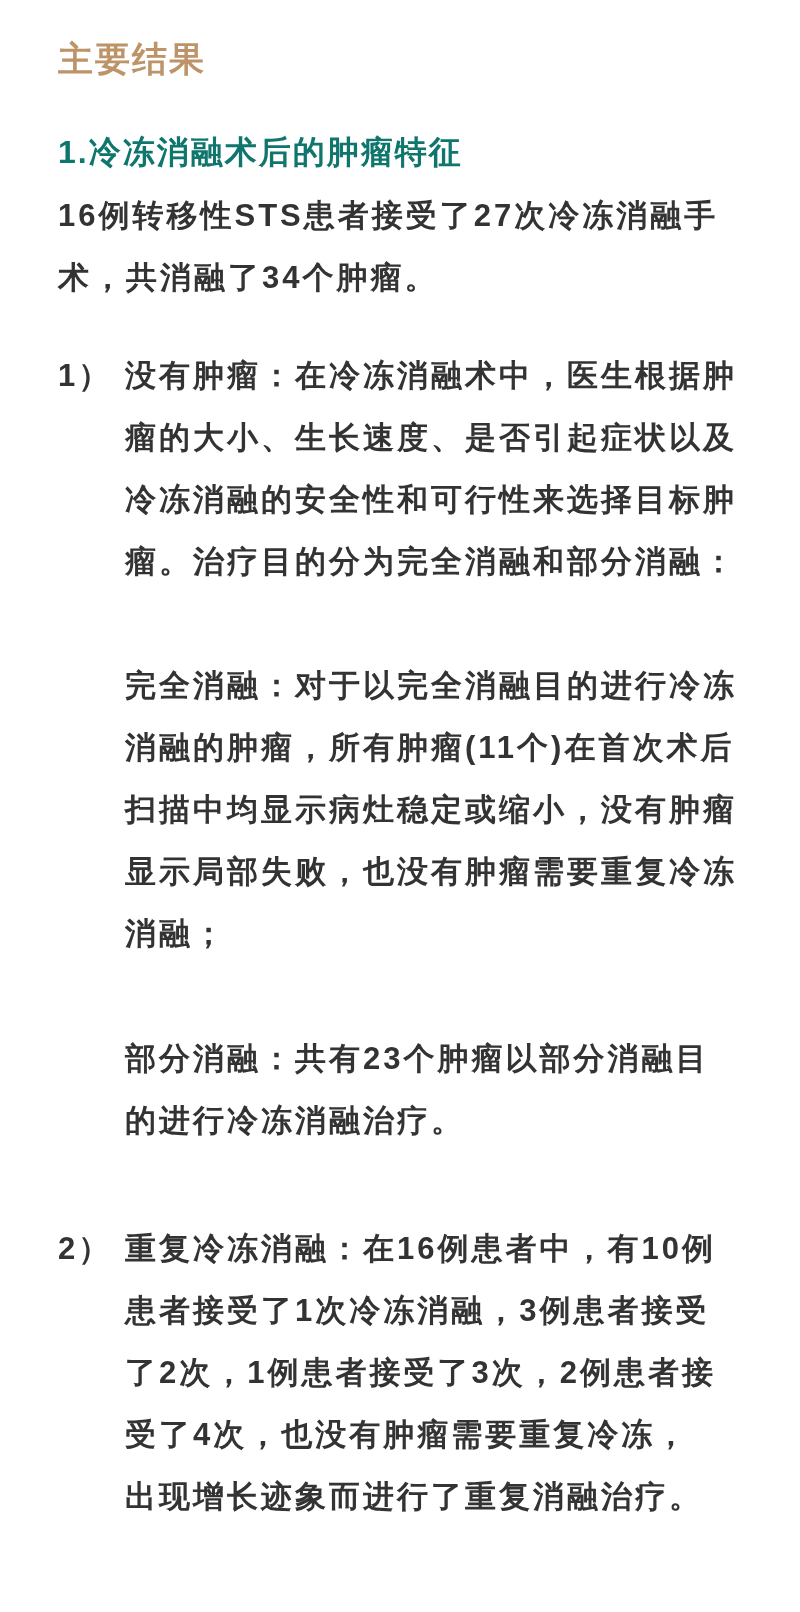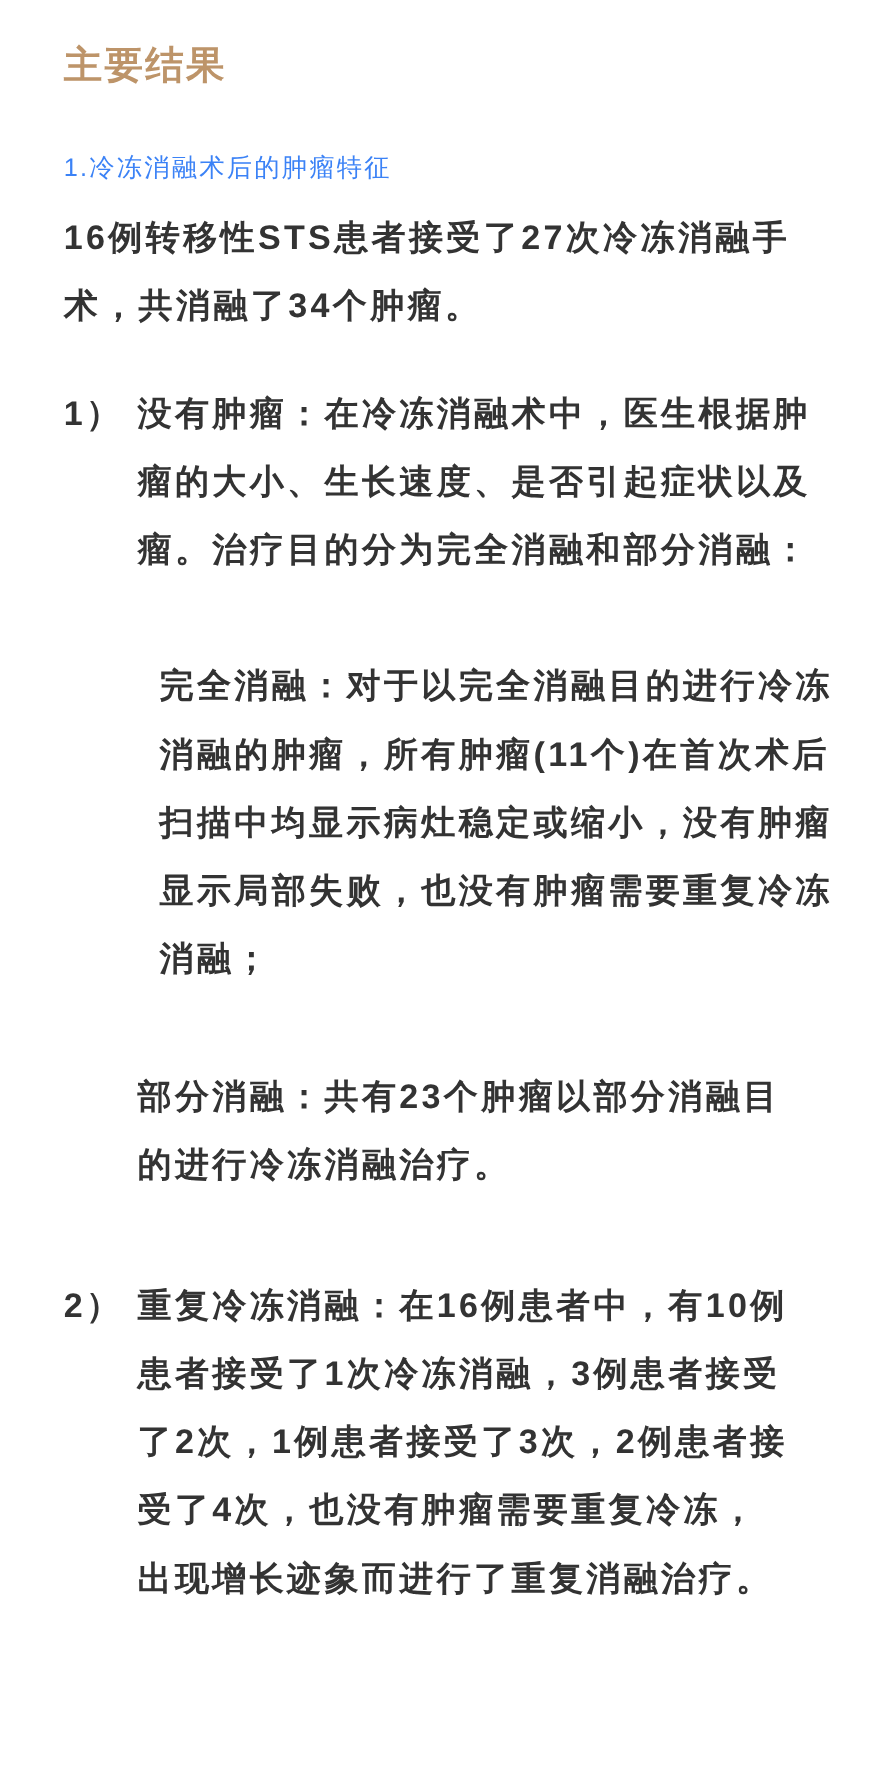--- a/index.html
+++ b/index.html
@@ -22,25 +22,25 @@
     font-family: "Liberation Serif", "DejaVu Serif", serif;
     font-weight: bold;
     font-size: 35px;
     line-height: 40px;
     letter-spacing: 2px;
     color: #bd9469;
   }
   .sub-title {
     margin: 52px 0 0 0;
     font-family: "Liberation Sans", "DejaVu Sans", sans-serif;
-    font-weight: normal;
-    font-size: 23px;
+    font-weight: bold;
+    font-size: 32px;
     line-height: 40px;
     letter-spacing: 2px;
-    color: #3b82f6;
+    color: #0f766e;
   }
   .body-text {
     color: #333333;
     font-size: 31px;
     letter-spacing: 3px;
     font-weight: 700;
   }
   .text-line {
     height: 62px;
     line-height: 62px;
@@ -55,21 +55,21 @@
   }
   .list-item-1 { margin-top: 36px; }
   .list-item-2 { margin-top: 66px; }
   .list-marker {
     position: absolute;
     left: 0;
     top: 0;
     height: 62px;
     line-height: 62px;
   }
-  .sub-block-1 { margin-top: 62px; margin-left: 20px; }
+  .sub-block-1 { margin-top: 62px; }
   .sub-block-2 { margin-top: 63px; }
 </style>
 </head>
 <body>
 
 <div class="page">
 
   <h1 class="main-title">主要结果</h1>
 
   <h2 class="sub-title">1.冷冻消融术后的肿瘤特征</h2>
@@ -77,20 +77,21 @@
   <div class="body-text intro-block">
       <div class="text-line">16例转移性STS患者接受了27次冷冻消融手</div>
       <div class="text-line">术，共消融了34个肿瘤。</div>
     </div>
 
   <div class="body-text list-item list-item-1">
     <span class="list-marker">1）</span>
     <div>
         <div class="text-line">没有肿瘤：在冷冻消融术中，医生根据肿</div>
         <div class="text-line">瘤的大小、生长速度、是否引起症状以及</div>
+        <div class="text-line">冷冻消融的安全性和可行性来选择目标肿</div>
         <div class="text-line">瘤。治疗目的分为完全消融和部分消融：</div>
       </div>
     <div class="sub-block-1">
         <div class="text-line">完全消融：对于以完全消融目的进行冷冻</div>
         <div class="text-line">消融的肿瘤，所有肿瘤(11个)在首次术后</div>
         <div class="text-line">扫描中均显示病灶稳定或缩小，没有肿瘤</div>
         <div class="text-line">显示局部失败，也没有肿瘤需要重复冷冻</div>
         <div class="text-line">消融；</div>
       </div>
     <div class="sub-block-2">

